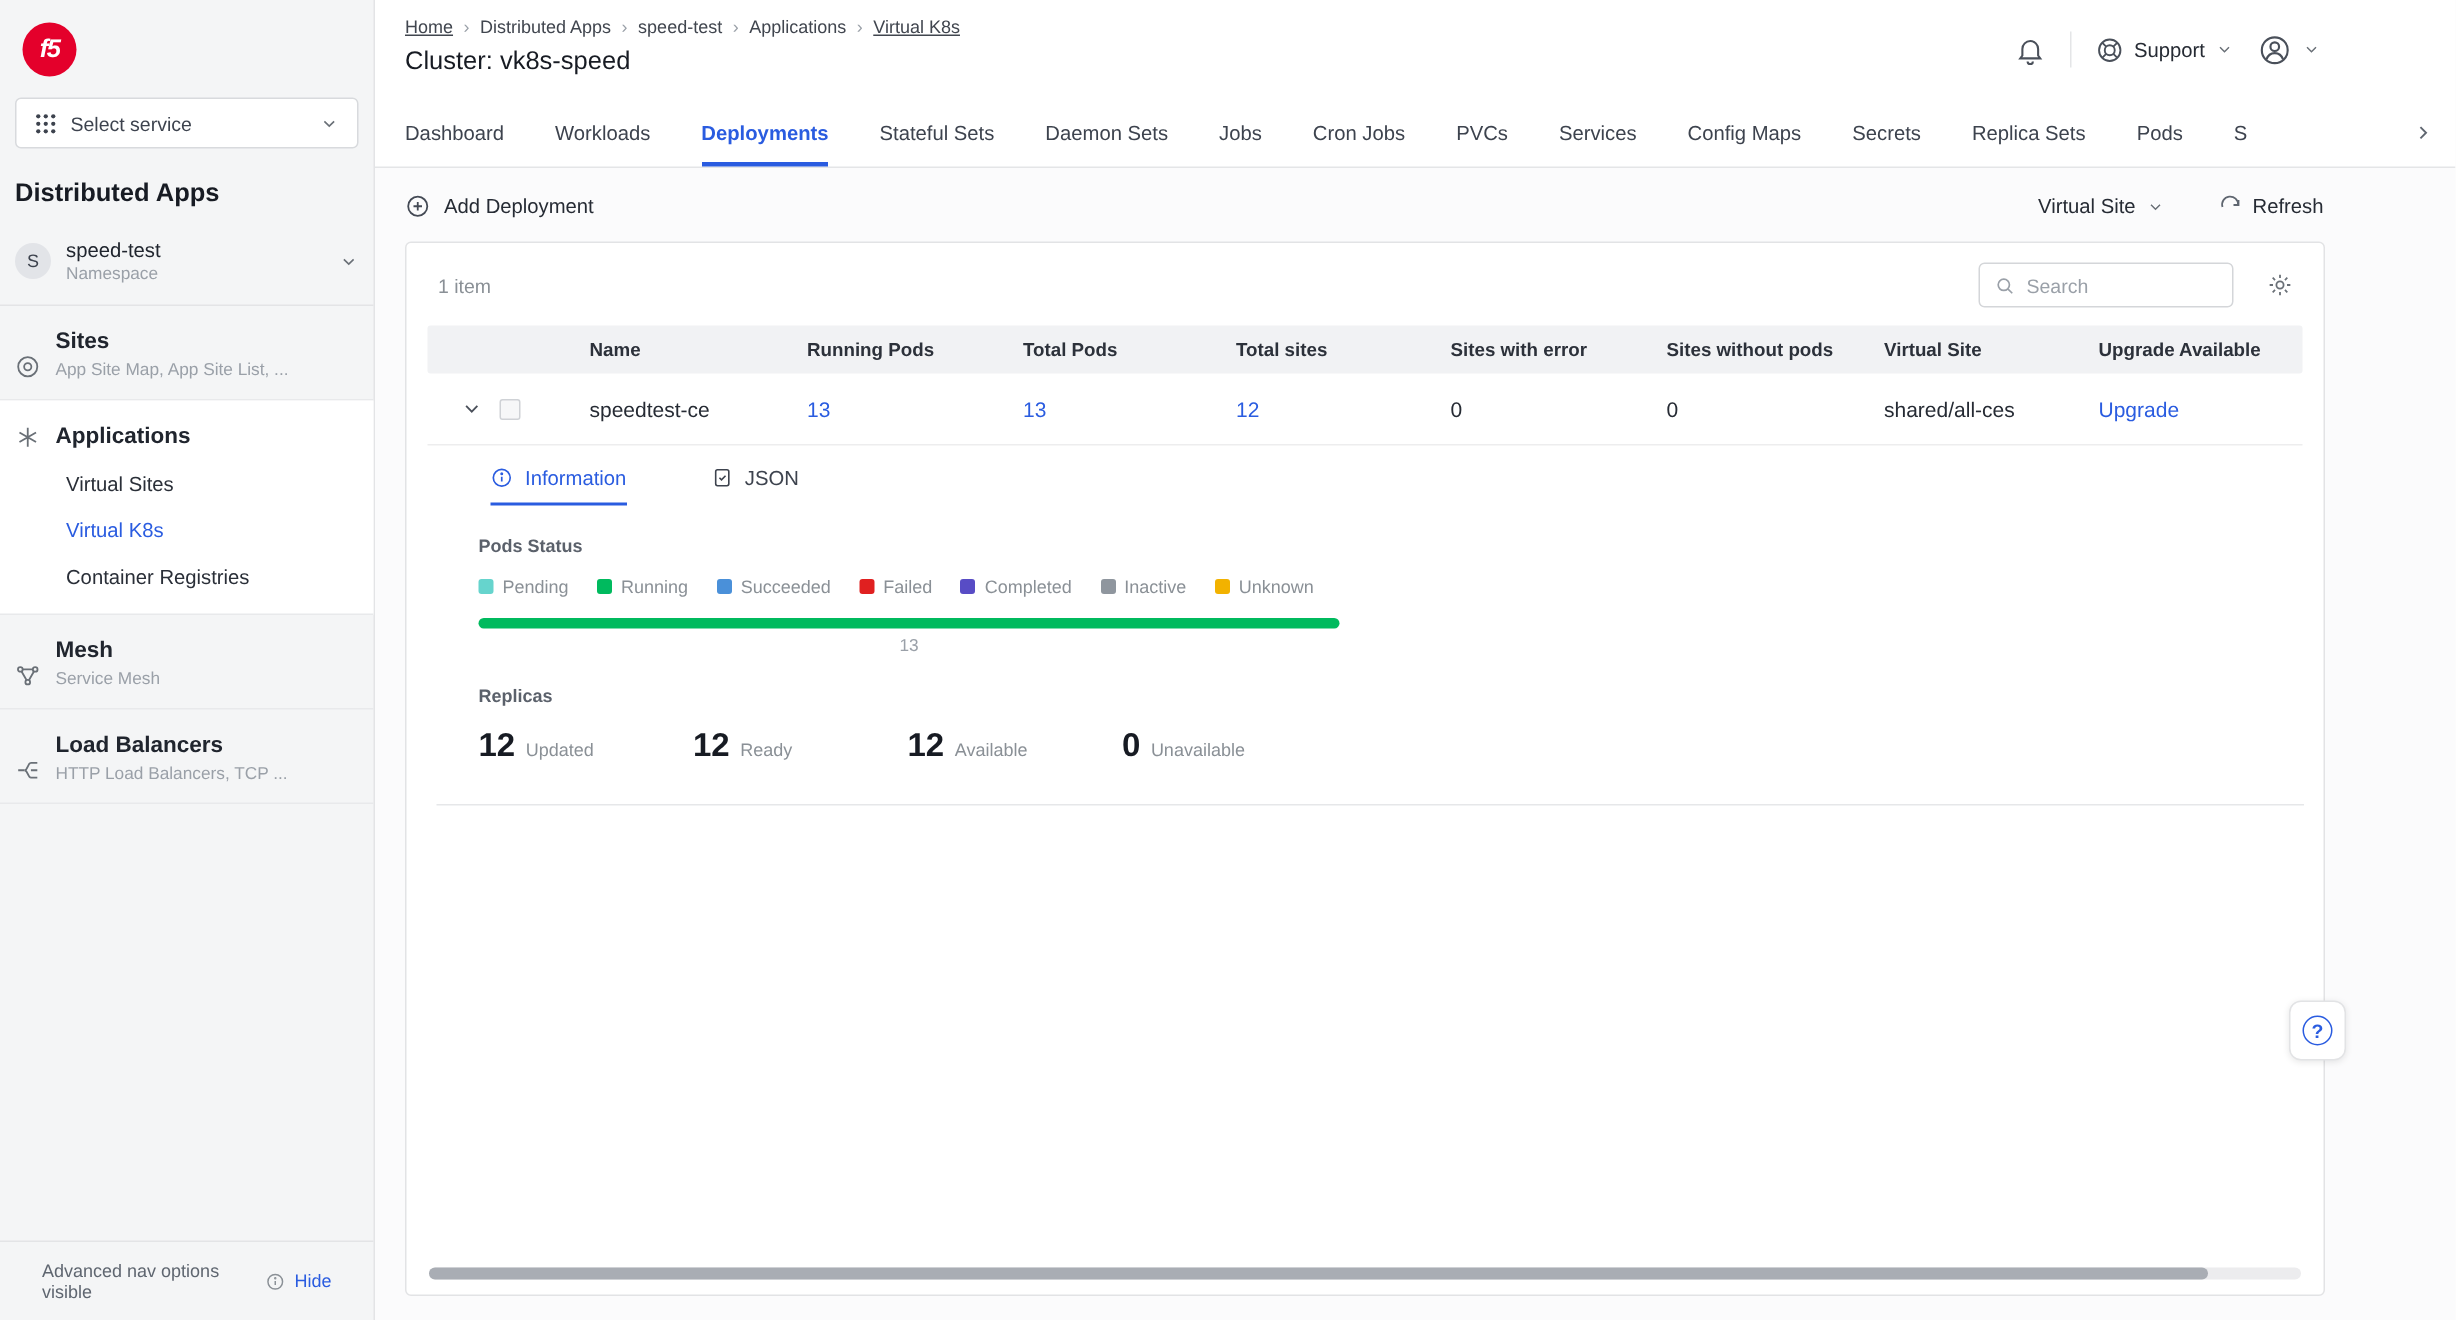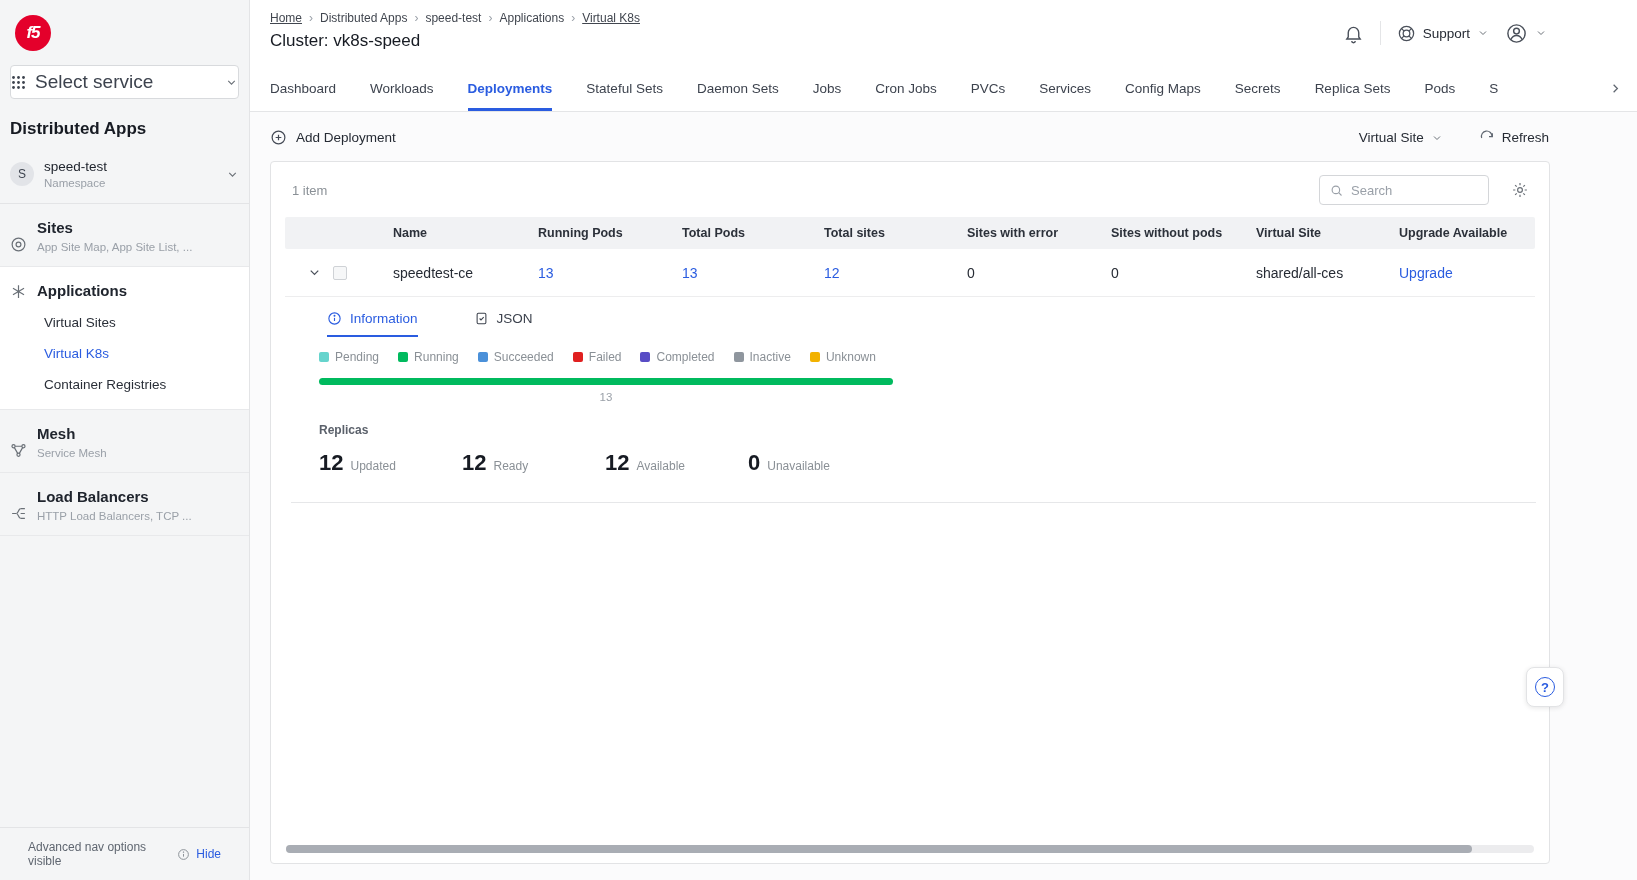--- a/index.html
+++ b/index.html
@@ -10,21 +10,21 @@
   }
   *{margin:0;padding:0;box-sizing:border-box;}
   html,body{width:1637px;height:880px;}
   body{font-family:"Liberation Sans",sans-serif;background:#fbfbfc;overflow:hidden;color:var(--text);}
   svg{display:block;flex:none;}
   .app{display:flex;width:1637px;height:880px;}
 
   
   .sidebar{width:250px;min-width:250px;background:#f4f5f6;border-right:1px solid var(--border);display:flex;flex-direction:column;}
   .logo{width:36px;height:36px;border-radius:50%;color:#fff;display:flex;align-items:center;justify-content:center;font-style:italic;font-weight:bold;font-size:17px;margin:15px 0 8px 15px;letter-spacing:-1px;}
-  .select-service{margin:6px 10px 12px 10px;height:34px;background:#fff;border:1px solid #d8dadd;border-radius:4px;display:flex;align-items:center;padding:0 0;gap:9px;color:#3d434e;font-size:19px;cursor:pointer;}
+  .select-service{margin:6px 10px 12px 10px;height:34px;background:#fff;border:1px solid #d8dadd;border-radius:4px;display:flex;align-items:center;padding:0 12px;gap:9px;color:#3d434e;font-size:13px;cursor:pointer;}
   .select-service .grow{flex:1;}
   .side-title{font-size:17px;color:#171b23;padding:8px 10px 12px 10px;font-weight:700;}
   .ns-item{display:flex;align-items:center;gap:10px;padding:8px 10px 14px 10px;border-bottom:1px solid var(--border);cursor:pointer;}
   .ns-avatar{width:24px;height:24px;border-radius:50%;background:#e2e4e8;color:#3d434e;font-size:12px;display:flex;align-items:center;justify-content:center;}
   .ns-text{flex:1;}
   .ns-name{font-size:13.5px;color:#20252e;}
   .ns-sub{font-size:11.5px;color:#9aa0a8;margin-top:3px;}
   .nav{display:flex;flex-direction:column;}
   .nav-section{padding:14px 10px 13px 10px;border-bottom:1px solid #e8e9eb;cursor:pointer;}
   .nav-section.active{background:#fff;cursor:default;}
@@ -372,20 +372,21 @@
           </div>
           <div class="dtab">
             <svg width="15" height="15" viewBox="0 0 24 24" fill="none" stroke="currentColor" stroke-width="1.7">
               <rect x="5" y="3.5" width="14" height="17" rx="2"></rect>
                 <path d="M9 12l2.2 2.2L15.5 9.8"></path>
             </svg>
             <span>JSON</span>
           </div>
         </div>
 
+        <div class="section-label">Pods Status</div>
 
         <div class="legend">
           <div class="leg">
             <span class="swatch" style="background: rgb(102, 212, 205);"></span>
             <span>Pending</span>
           </div>
           <div class="leg">
             <span class="swatch" style="background: rgb(0, 186, 94);"></span>
             <span>Running</span>
           </div>

